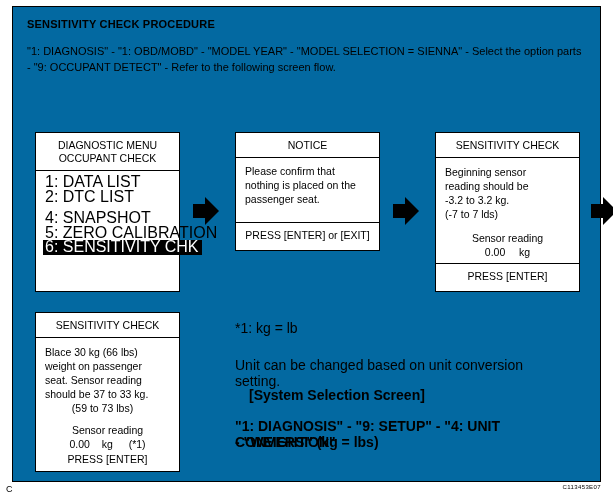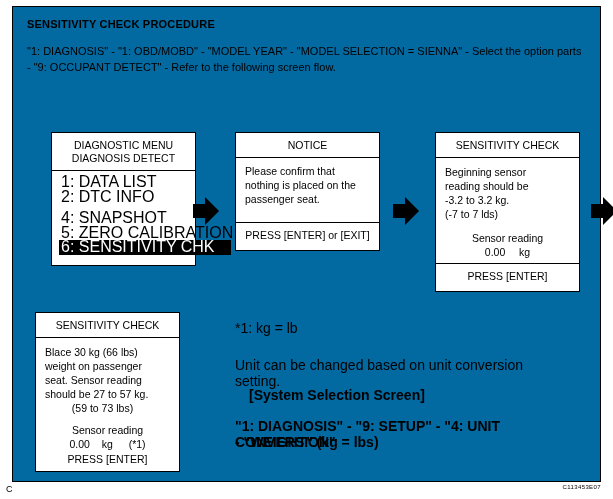--- a/index.html
+++ b/index.html
@@ -71,21 +71,21 @@
     padding: 4px 0 0 9px;
     font-size: 16px;
     line-height: 14.5px;
   }
   .menu-list div { white-space: nowrap; }
   .menu-gap { height: 7px; }
   .hl {
     background: #000;
     color: #fff;
     display: inline-block;
-    padding: 0 16px 0 2px;
+    padding: 0 3px 0 2px;
     margin-left: -2px;
   }
   .center { text-align: center; }
 
   
   .arrow {
     position: absolute;
     width: 26px;
     height: 28px;
   }
@@ -134,27 +134,27 @@
 </head>
 <body>
 
 <div id="page">
 
   <div class="outer-frame">
 
     <div class="proc-title">SENSITIVITY CHECK PROCEDURE</div>
     <div class="proc-desc">"1: DIAGNOSIS" - "1: OBD/MOBD" - "MODEL YEAR" - "MODEL SELECTION = SIENNA" - Select the option parts - "9: OCCUPANT DETECT" - Refer to the following screen flow.</div>
 
-    <div class="box" style="left:38px; top:125px; width:145px; height:134px;">
+    <div class="box" style="left:22px; top:125px; width:145px; height:160px;">
       <div class="hdr">DIAGNOSTIC MENU</div>
-      <div class="hdr" style="padding-top:0;">DIAGNOSIS DETECT</div>
+      <div class="hdr" style="padding-top:0;">OCCUPANT CHECK</div>
       <div class="divider"></div>
       <div class="menu-list">
         <div>1: DATA LIST</div>
-        <div>2: DTC INFO</div>
+        <div>2: DTC LIST</div>
         <div class="menu-gap"></div>
         <div>4: SNAPSHOT</div>
         <div>5: ZERO CALIBRATION</div>
         <div><span class="hl">6: SENSITIVITY CHK</span></div>
       </div>
     </div>
 
     <div class="arrow" style="left:180px; top:190px;">
       <div class="shaft"></div>
         <div class="head"></div>
@@ -201,21 +201,21 @@
         <div class="head"></div>
     </div>
 
     <div class="box" style="left:22px; top:305px; width:145px; height:160px;">
       <div class="hdr">SENSITIVITY CHECK</div>
       <div class="divider"></div>
       <div class="body" style="padding-top:7px;">
         <div>Blace 30 kg (66 lbs)</div>
         <div>weight on passenger</div>
         <div>seat. Sensor reading</div>
-        <div>should be 27 to 57 kg.</div>
+        <div>should be 37 to 33 kg.</div>
         <div class="center" style="padding-right:10px;">(59 to 73 lbs)</div>
       </div>
       <div class="center" style="margin-top:8px;">Sensor reading</div>
       <div class="center">
         <span>0.00</span>
         <span style="display:inline-block;width:6px;"></span>
         <span>kg</span>
         <span style="display:inline-block;width:10px;"></span>
         <span>(*1)</span>
       </div>

